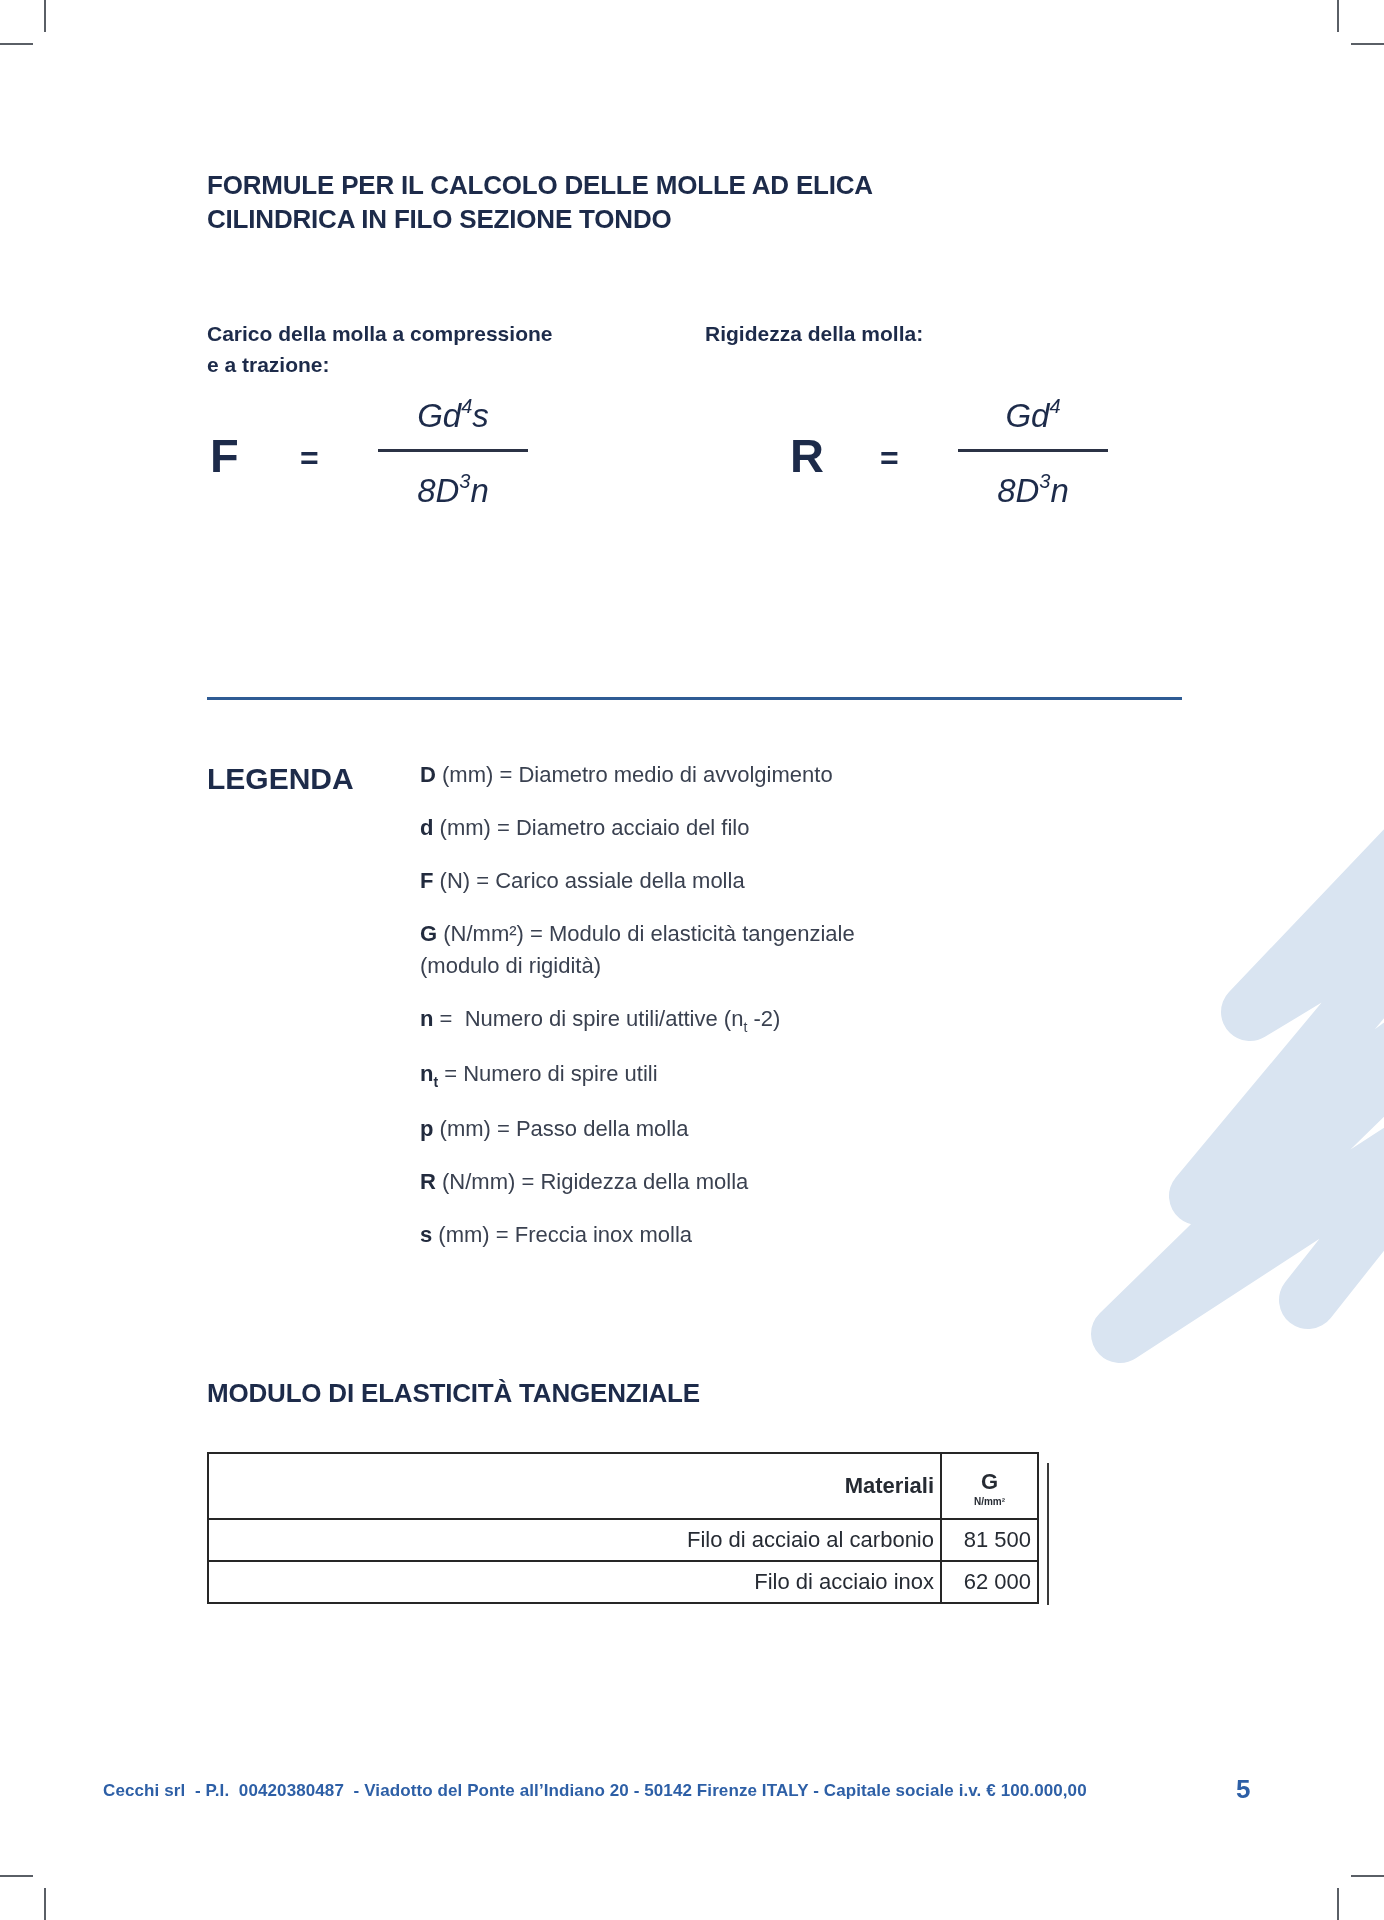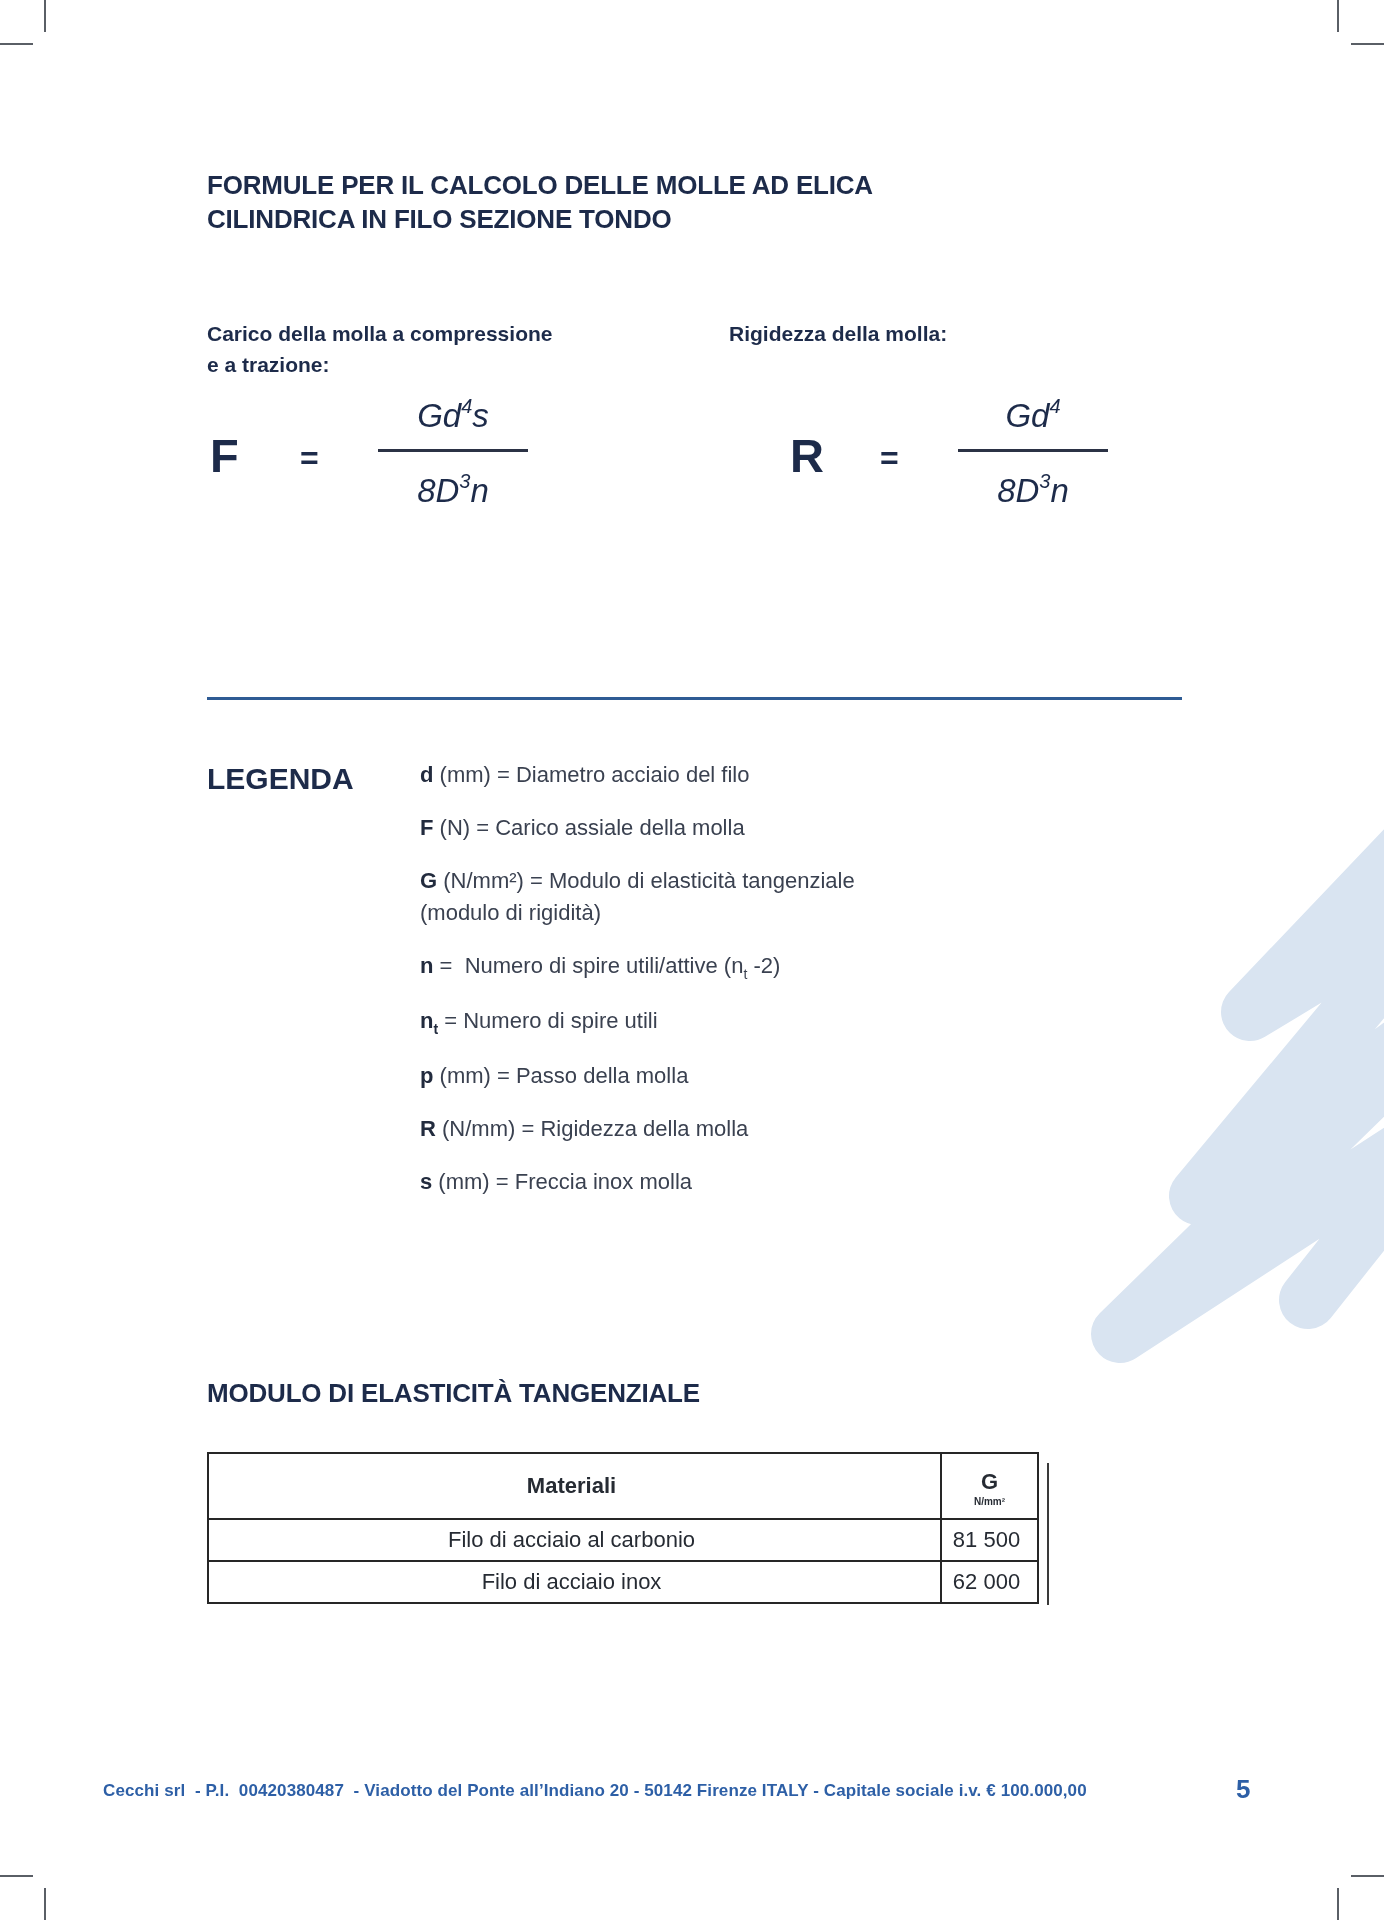--- a/index.html
+++ b/index.html
@@ -17,21 +17,21 @@
   #watermark{position:absolute;left:1040px;top:770px;width:344px;height:640px;}
   #watermark path{fill:none;stroke:var(--watermark-blue);stroke-width:58;stroke-linecap:round;stroke-linejoin:round;}
 
   
   #page-title{left:207px;top:168px;font-size:26px;line-height:34px;font-weight:700;
     color:var(--heading-navy);letter-spacing:-0.2px;}
 
   
   .f-label{font-size:21px;line-height:31px;font-weight:700;color:var(--heading-navy);}
   #label-left{left:207px;top:318px;}
-  #label-right{left:729px;top:318px;}
+  #label-right{left:705px;top:318px;}
 
   
   .big-sym{font-size:47px;font-weight:700;color:var(--heading-navy);}
   .eq-sym{font-size:32px;font-weight:700;color:var(--heading-navy);}
   #f-sym{left:210px;top:428px;}  #f-eq{left:300px;top:440px;}
   #r-sym{left:790px;top:428px;}  #r-eq{left:880px;top:440px;}
   .frac{width:150px;text-align:center;color:var(--heading-navy);}
   #f-frac{left:378px;top:388px;} #r-frac{left:958px;top:388px;}
   .frac .num,.frac .den{font-size:33px;line-height:40px;font-style:italic;}
   .frac .num{margin-bottom:13px;}
@@ -48,21 +48,21 @@
   .legend-item{font-size:22px;line-height:30px;margin-bottom:23px;color:var(--ink);white-space:pre-wrap;}
   .legend-item.cont{margin-top:-21px;}
   .lg-sym{font-weight:700;color:var(--ink-strong);}
   .lg-sub{font-size:14px;position:relative;top:6px;}
 
   
   #section-heading{left:207px;top:1378px;font-size:26px;font-weight:700;color:var(--heading-navy);letter-spacing:-0.2px;}
 
   
   #mat-table{position:absolute;left:207px;top:1452px;border-collapse:collapse;width:832px;background:#fff;}
-  #mat-table th,#mat-table td{border:2px solid var(--line-dark);padding:0 6px 0 0;text-align:center;
+  #mat-table th,#mat-table td{border:2px solid var(--line-dark);padding:0 6px 0 0;text-align:right;
     font-size:22px;color:var(--ink-table);font-weight:400;}
   #mat-table th{height:64px;}
   #mat-table td{height:40px;}
   #mat-table .materiali{font-weight:700;}
   #mat-table .g-head{text-align:center;padding:0;width:95px;}
   #mat-table .g-head .g-main{font-weight:700;font-size:22px;line-height:24px;margin-top:8px;}
   #mat-table .g-head .g-unit{font-weight:700;font-size:10px;line-height:16px;}
   #table-shadow-v{left:1047px;top:1463px;width:2px;height:142px;background:#3a3a3a;}
 
   
@@ -109,20 +109,21 @@
 <div id="r-frac" class="abs frac">
   <div class="num"><span>Gd</span><sup>4</sup><span></span></div>
   <div class="bar"></div>
   <div class="den"><span>8D</span><sup>3</sup><span>n</span></div>
 </div>
 
 <div id="divider" class="abs"></div>
 
 <div id="legend-title" class="abs">LEGENDA</div>
 <div id="legend-list" class="abs">
+    <div class="legend-item"><span class="lg-sym">D</span><span> (mm) = Diametro medio di avvolgimento</span></div>
     <div class="legend-item"><span class="lg-sym">d</span><span> (mm) = Diametro acciaio del filo</span></div>
     <div class="legend-item"><span class="lg-sym">F</span><span> (N) = Carico assiale della molla</span></div>
     <div class="legend-item"><span class="lg-sym">G</span><span> (N/mm²) = Modulo di elasticità tangenziale</span></div>
     <div class="legend-item cont"><span>(modulo di rigidità)</span></div>
     <div class="legend-item"><span class="lg-sym">n</span><span> =  Numero di spire utili/attive (n</span><span class="lg-sub">t</span><span> -2)</span></div>
     <div class="legend-item"><span class="lg-sym">n</span><span class="lg-sym lg-sub">t</span><span> = Numero di spire utili</span></div>
     <div class="legend-item"><span class="lg-sym">p</span><span> (mm) = Passo della molla</span></div>
     <div class="legend-item"><span class="lg-sym">R</span><span> (N/mm) = Rigidezza della molla</span></div>
     <div class="legend-item"><span class="lg-sym">s</span><span> (mm) = Freccia inox molla</span></div>
   </div>

